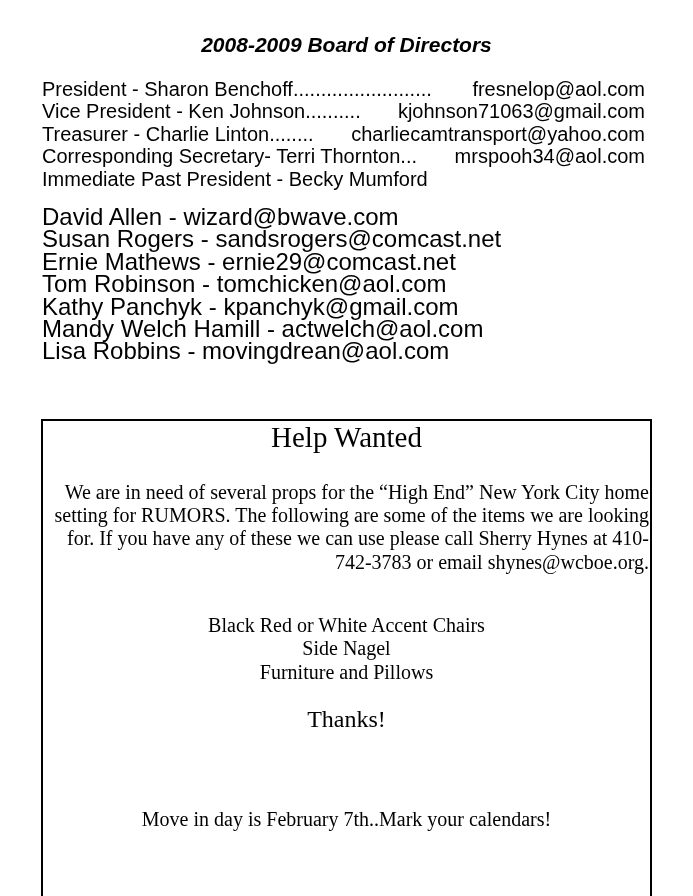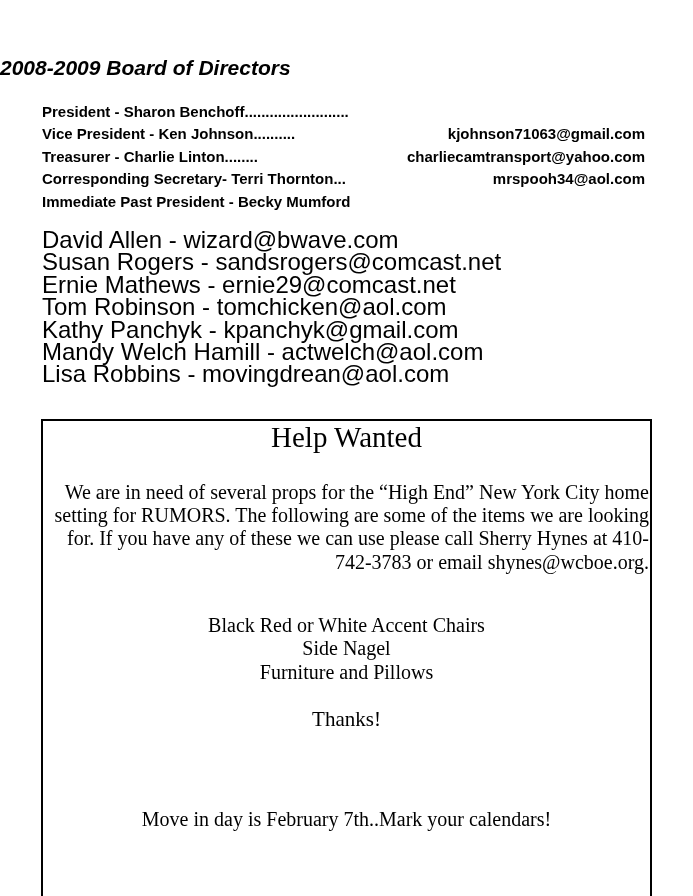--- a/index.html
+++ b/index.html
@@ -10,32 +10,32 @@
   .page {
     position: relative;
     width: 693px;
     height: 896px;
     background: #ffffff;
     color: #000000;
     font-family: "Liberation Sans", sans-serif;
     overflow: hidden;
   }
   .doc-title {
-    padding-top: 55px;
+    padding-top: 32px;
+    text-align: center;
     font-size: 21px;
     line-height: 25px;
     font-weight: bold;
     font-style: italic;
   }
   .officer-list {
     margin: 21px 0 0 42px;
     width: 603px;
-    font-size: 15px;
+    font-size: 20px;
     line-height: 22.4px;
-    font-weight: bold;
   }
   .officer-line {
     display: flex;
     justify-content: space-between;
     white-space: nowrap;
     overflow: hidden;
   }
   .officer-left {
     overflow: hidden;
     white-space: nowrap;
@@ -69,39 +69,40 @@
     line-height: 23.2px;
     text-align: right;
   }
   .help-items {
     margin-top: 40px;
     font-size: 20px;
     line-height: 23.5px;
   }
   .help-thanks {
     margin-top: 24px;
-    font-size: 21px;
+    font-size: 24px;
     line-height: 23.5px;
   }
   .help-movein {
     margin-top: 76px;
     font-size: 20px;
     line-height: 23.5px;
   }
 </style>
 </head>
 <body>
 
 <div class="page">
 
   <div class="doc-title">2008-2009 Board of Directors</div>
 
   <div class="officer-list">
     <div class="officer-line">
       <span class="officer-left"><span>President - Sharon Benchoff</span><span>.........................</span></span>
+      <span>fresnelop@aol.com</span>
     </div>
     <div class="officer-line">
       <span class="officer-left"><span>Vice President - Ken Johnson</span><span>..........</span></span>
       <span>kjohnson71063@gmail.com</span>
     </div>
     <div class="officer-line">
       <span class="officer-left"><span>Treasurer - Charlie Linton</span><span>........</span></span>
       <span>charliecamtransport@yahoo.com</span>
     </div>
     <div class="officer-line">

